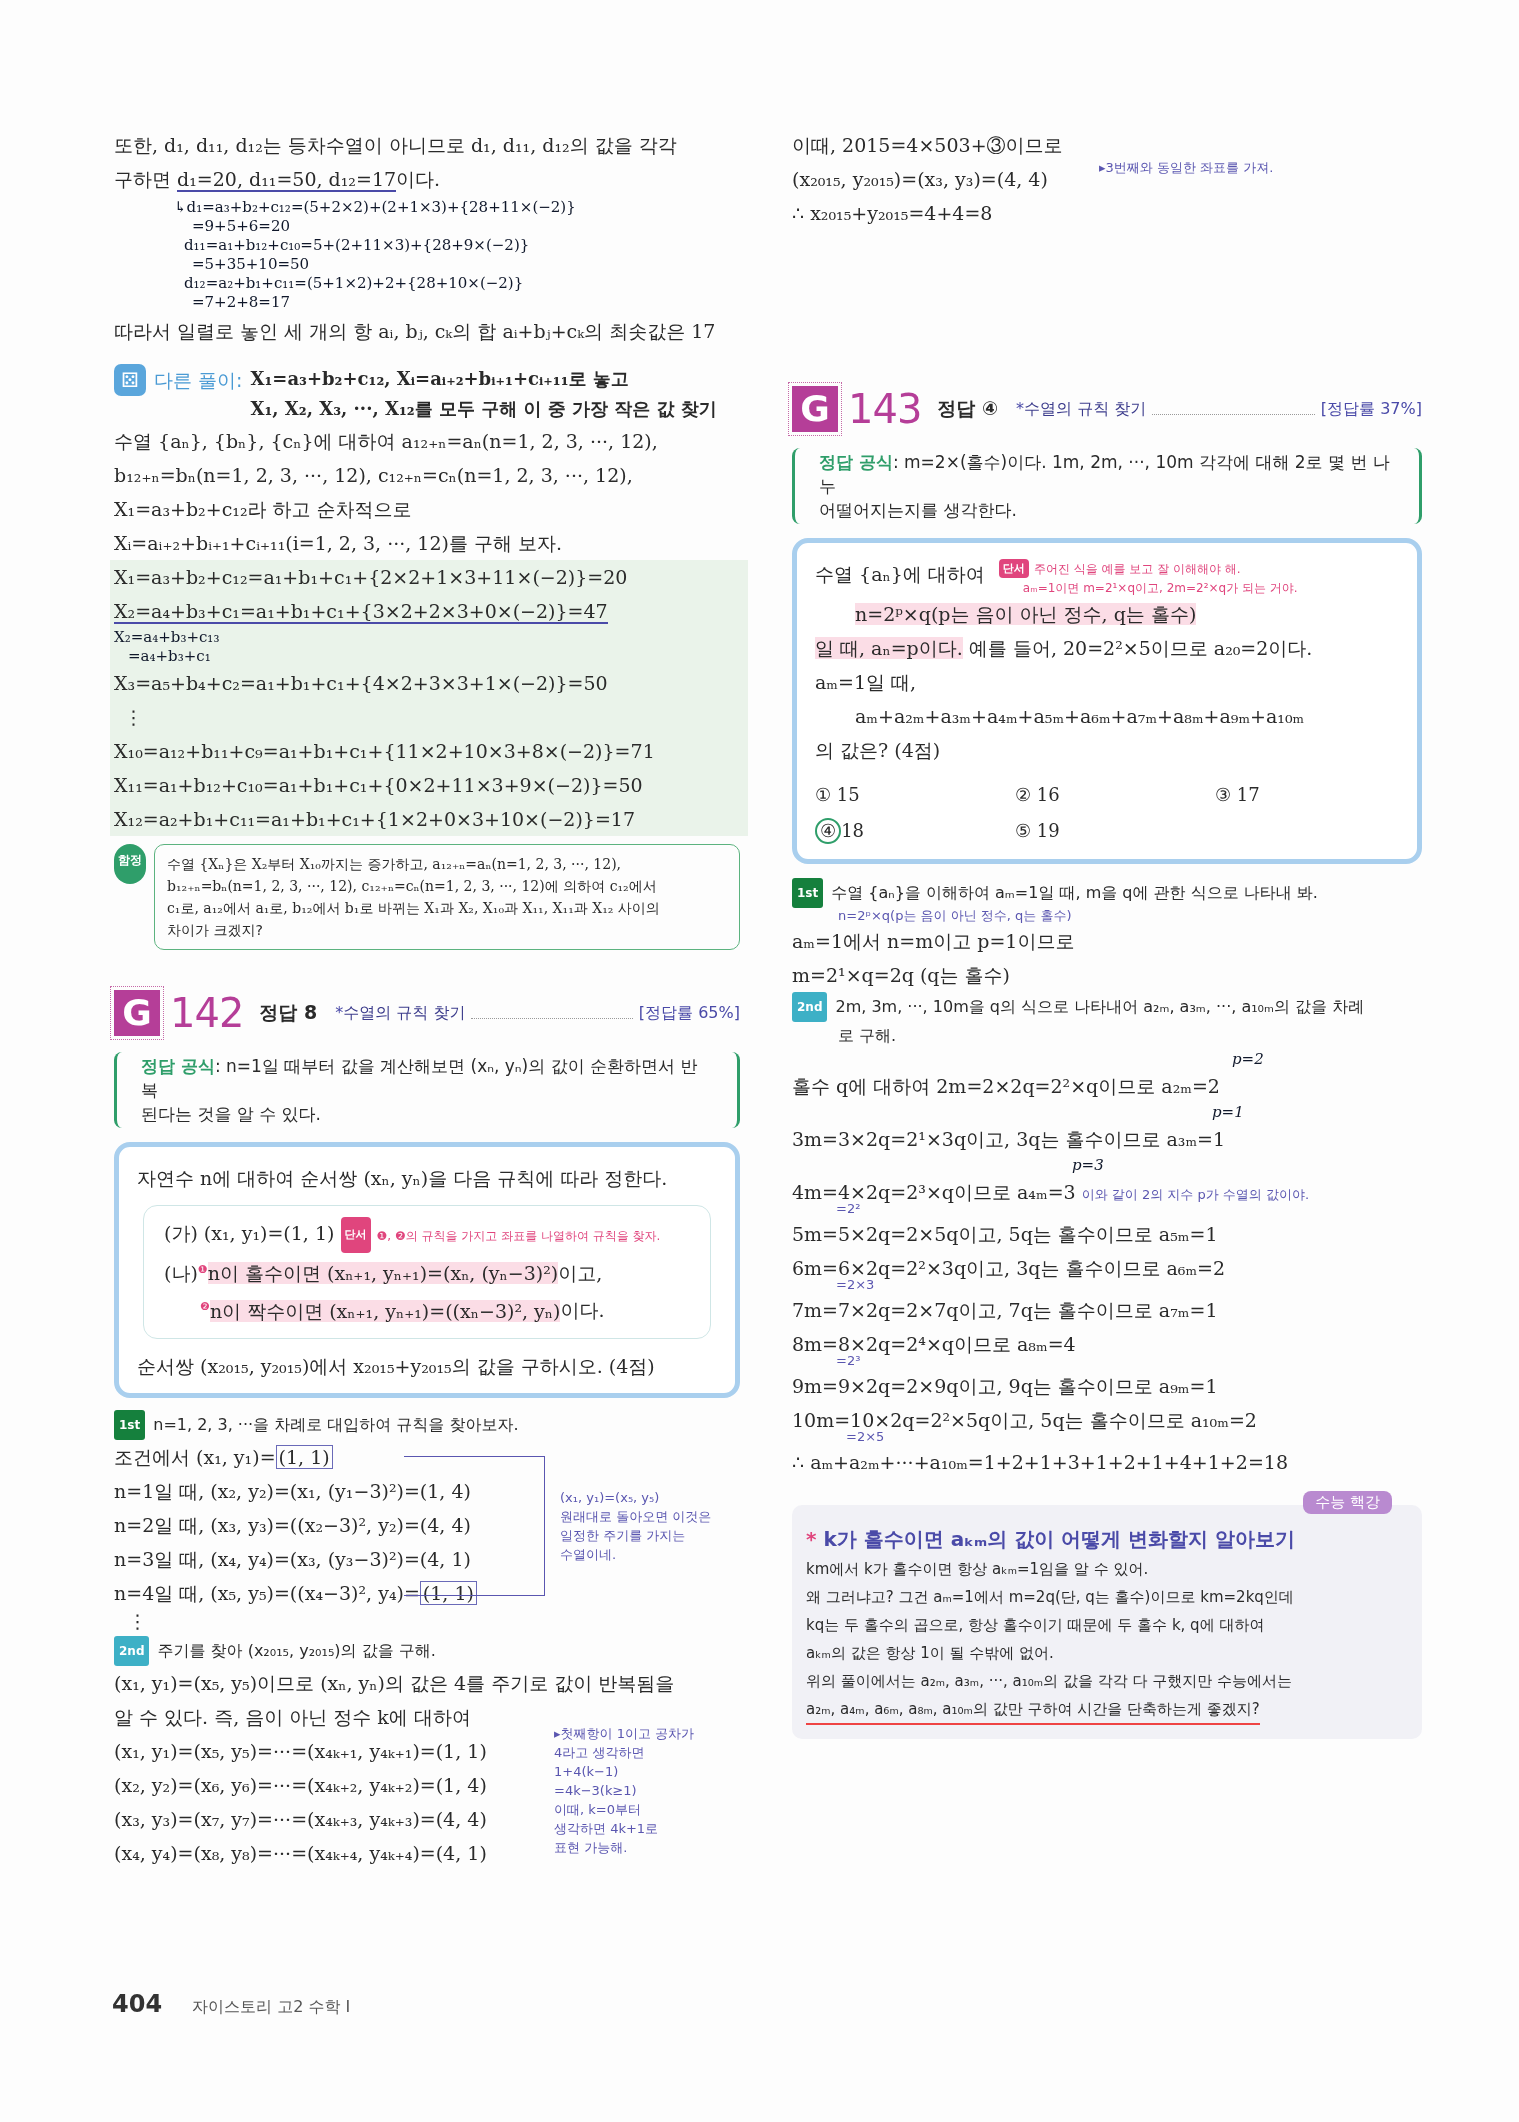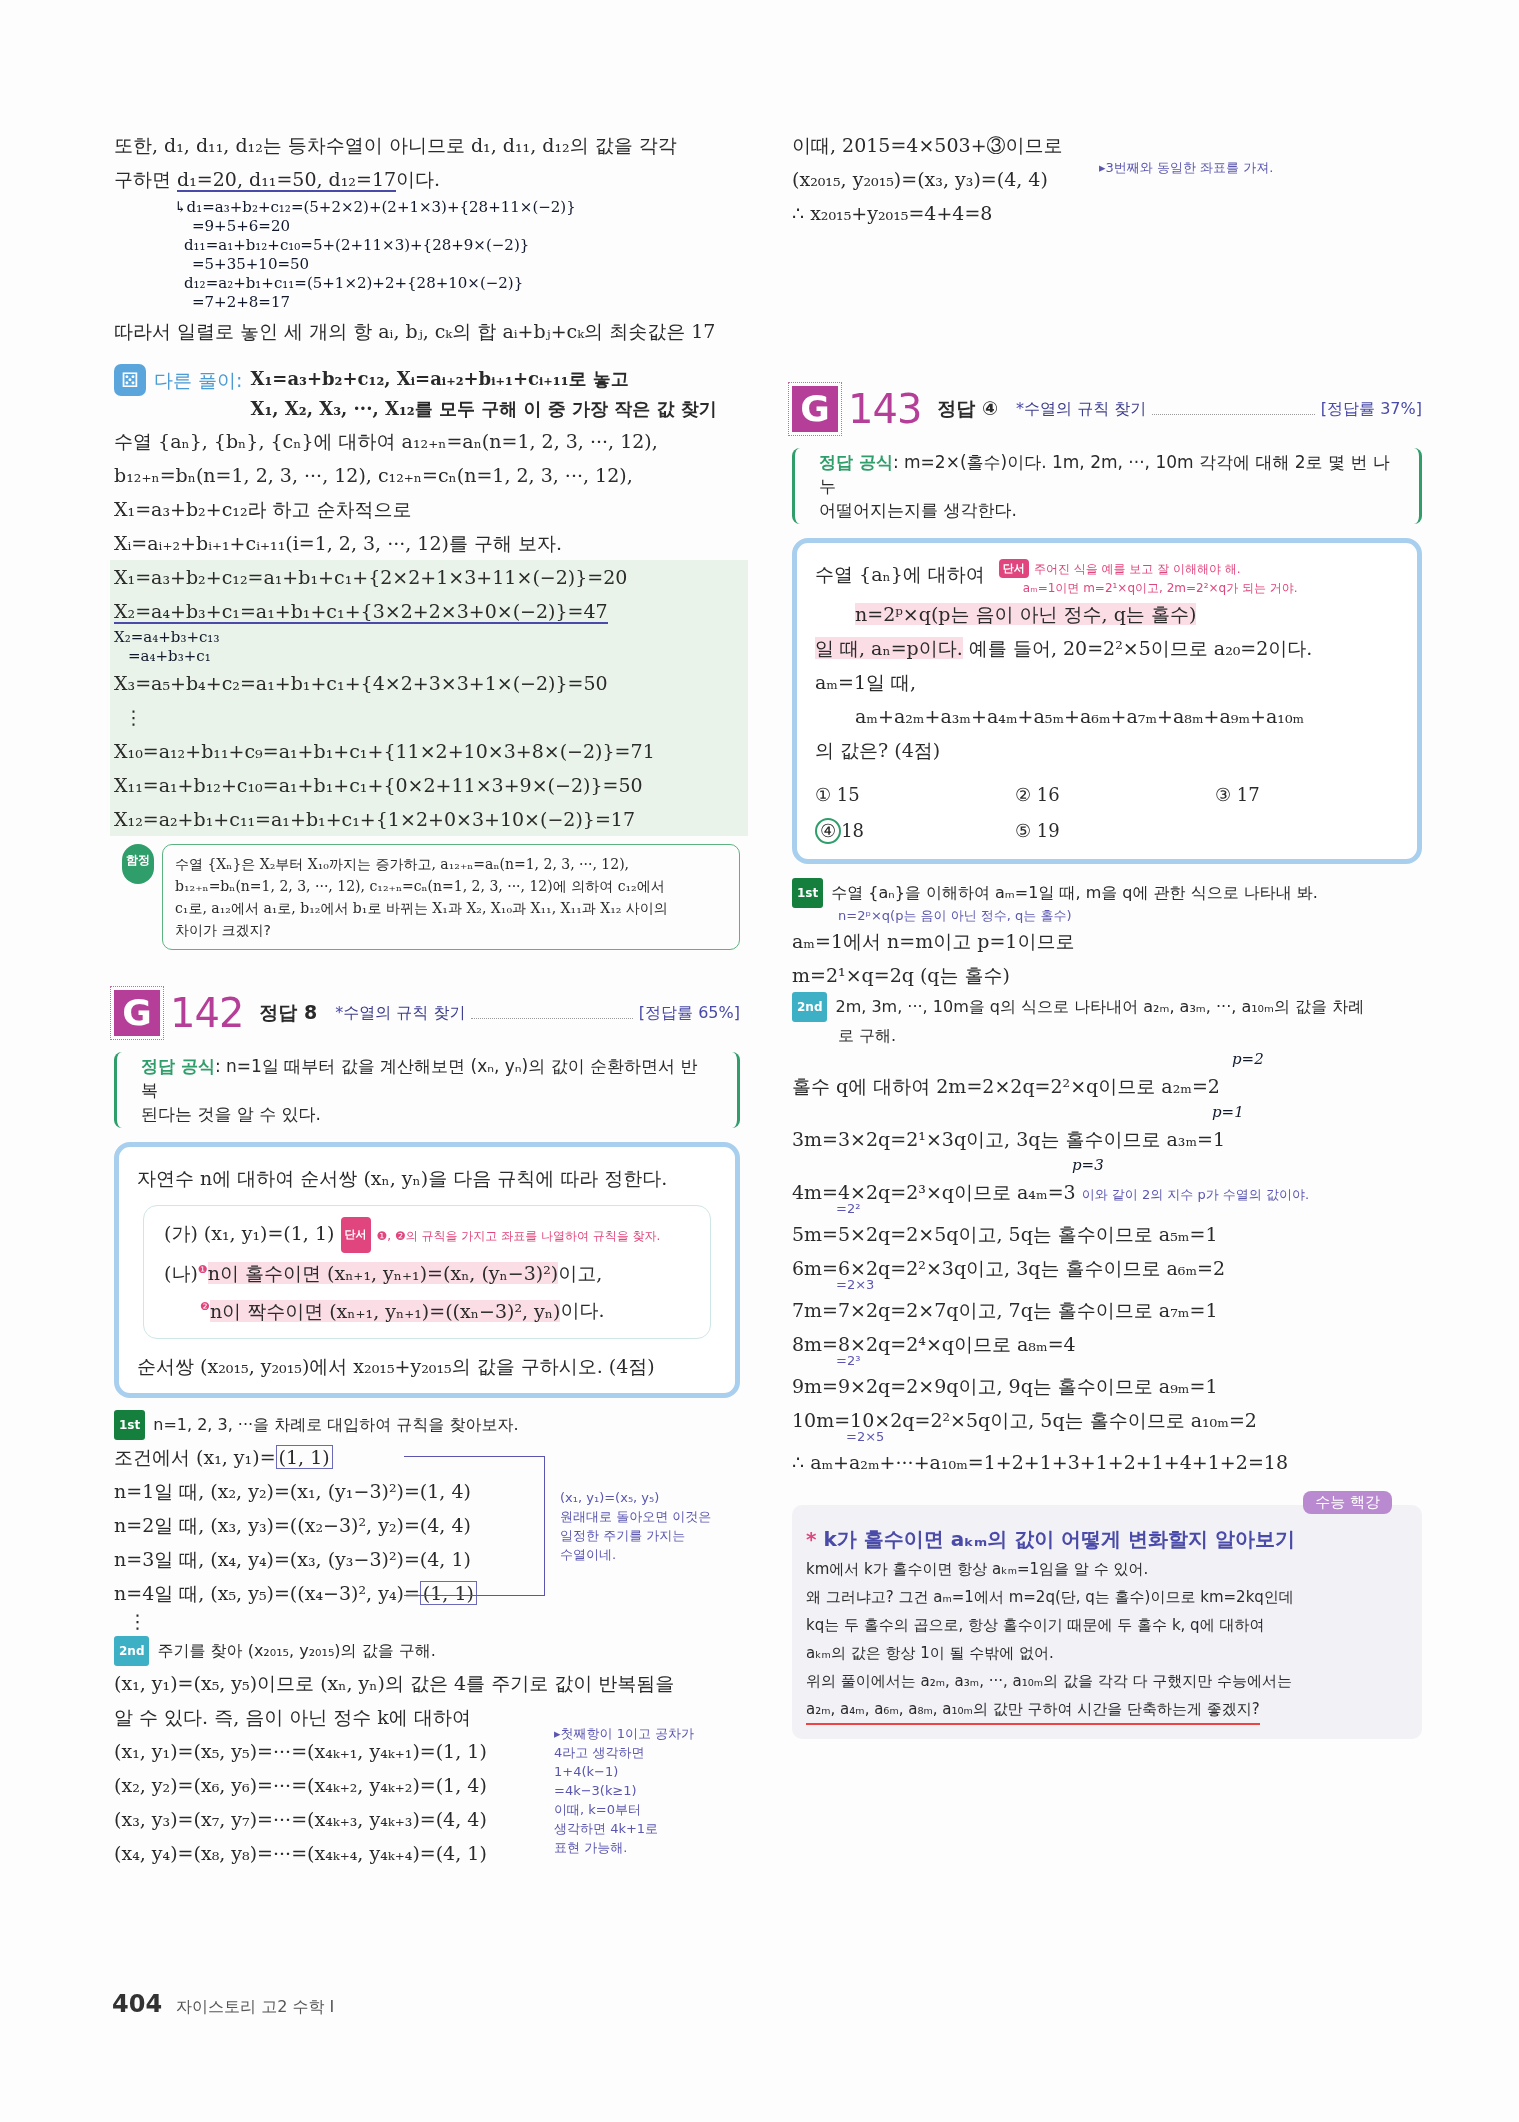--- a/index.html
+++ b/index.html
@@ -14,21 +14,21 @@
   .note-s{color:#5a56b0;font-size:13px;line-height:16px;white-space:nowrap;font-family:"DejaVu Sans","Liberation Sans",sans-serif;}
   .pink{color:#e0457d;}
   .ul-blue{border-bottom:2px solid #4a4aa8;}
   .ul-pink{border-bottom:2px solid #ef4444;}
   .hl-pink{background:#fbdde6;}
   .green-bg{background:#eaf3ea;margin-left:-4px;padding-left:4px;margin-right:-8px;}
   .alt-head{display:flex;align-items:flex-start;gap:8px;margin-top:16px;}
   .alt-icon{width:32px;height:32px;border-radius:7px;background:#5aa6dc;color:#fff;font-size:20px;line-height:32px;text-align:center;flex:none;}
   .alt-label{color:#4a9ad4;font-size:19px;line-height:32px;white-space:nowrap;}
   .alt-text{font-weight:bold;font-size:18px;line-height:30px;white-space:nowrap;}
-  .trap{display:flex;gap:8px;margin-top:8px;margin-left:8px;}
+  .trap{display:flex;gap:8px;margin-top:8px;}
   .trap-pin{width:32px;height:40px;flex:none;background:#2f9e6a;color:#fff;font-size:12px;font-weight:bold;border-radius:16px 16px 16px 16px;line-height:32px;text-align:center;}
   .trap-box{border:1.5px solid #5cb37f;border-radius:10px;padding:8px 12px;font-size:14px;line-height:22px;width:560px;}
   .qhead{display:flex;align-items:center;margin-top:40px;white-space:nowrap;}
   .g-badge{width:46px;height:46px;background:#b53e98;color:#fff;font-family:"DejaVu Sans","Liberation Sans",sans-serif;font-weight:bold;font-size:36px;line-height:46px;text-align:center;outline:1px dotted #c66aa8;outline-offset:3px;}
   .qnum{color:#b53e98;font-family:"DejaVu Sans","Liberation Sans",sans-serif;font-size:40px;margin-left:10px;letter-spacing:-1px;}
   .answer{font-family:"DejaVu Sans","Liberation Sans",sans-serif;font-weight:bold;font-size:19px;margin-left:16px;}
   .topic{color:#3c3c8c;font-family:"DejaVu Sans","Liberation Sans",sans-serif;font-size:16px;margin-left:18px;}
   .topic .star{color:#4a4aa8;}
   .dots{flex:1;border-bottom:1px dotted #999;margin:0 6px;height:10px;}
   .rate{color:#4a4aa8;font-family:"DejaVu Sans","Liberation Sans",sans-serif;font-size:16px;}
@@ -44,21 +44,21 @@
   .step2{background:#3db0c6;}
   .step-line{font-family:"DejaVu Sans","Liberation Sans",sans-serif;font-size:16px;line-height:28px;white-space:nowrap;}
   .boxed{border:1.5px solid #6a6ab8;padding:0 2px;}
   .choices{display:grid;grid-template-columns:200px 200px 200px;font-size:18px;line-height:36px;margin-top:10px;}
   .circled{display:inline-block;border:2px solid #2f9e6a;border-radius:50%;padding:0 3px;line-height:22px;}
   .cram{margin-top:26px;background:#f1f1f6;border-radius:10px;padding:12px 14px 14px;position:relative;}
   .cram-badge{position:absolute;right:30px;top:-14px;background:#b98ad0;color:#fff;font-family:"DejaVu Sans","Liberation Sans",sans-serif;font-size:15px;padding:2px 12px;border-radius:8px;}
   .cram-title{font-family:"DejaVu Sans","Liberation Sans",sans-serif;font-weight:bold;color:#4a4aa8;font-size:20px;line-height:32px;margin-top:6px;}
   .cram-title .star{color:#e0457d;}
   .cram-body{font-family:"DejaVu Sans","Liberation Sans",sans-serif;font-size:15px;line-height:28px;white-space:nowrap;}
-  .footer{position:absolute;left:112px;top:1990px;display:flex;align-items:baseline;gap:14px;font-family:"DejaVu Sans","Liberation Sans",sans-serif;}
+  .footer{position:absolute;left:112px;top:1990px;display:flex;align-items:baseline;gap:30px;font-family:"DejaVu Sans","Liberation Sans",sans-serif;}
   .pgnum{font-size:24px;font-weight:bold;color:#333;}
   .booktitle{font-size:16px;color:#555;}
   .side-note{position:absolute;font-family:"DejaVu Sans","Liberation Sans",sans-serif;font-size:13px;line-height:19px;color:#5a56b0;white-space:nowrap;}
 </style>
 </head>
 <body>
 
 <div class="col left">
 
   <div class="line">또한, d₁, d₁₁, d₁₂는 등차수열이 아니므로 d₁, d₁₁, d₁₂의 값을 각각</div>

